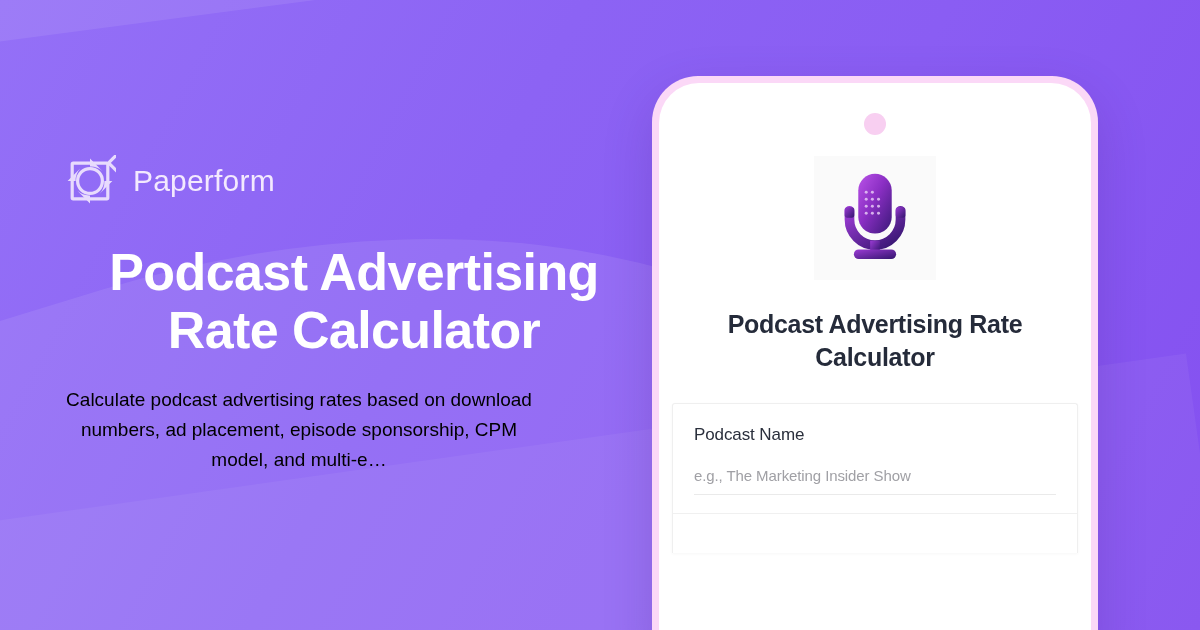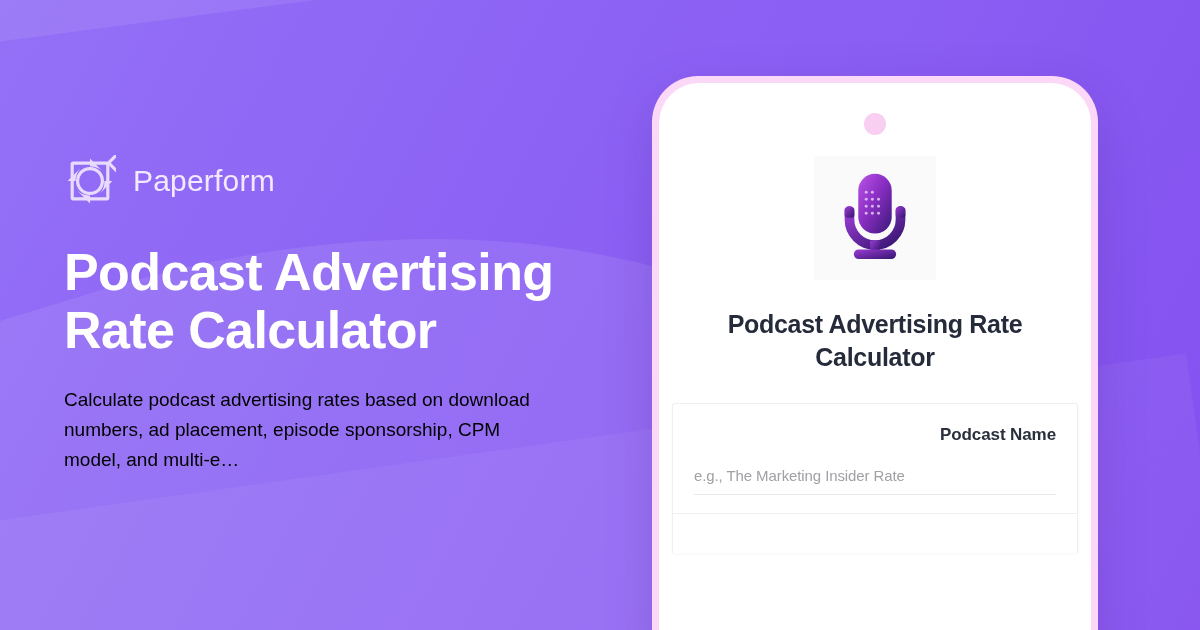--- a/index.html
+++ b/index.html
@@ -42,21 +42,21 @@
     width:120%; height:60%;
     transform:rotate(-8deg);
     transform-origin:left top;
     background:rgba(255,255,255,0.05);
   }
 
   
   .left {
     position:absolute;
     left:64px; top:0; width:580px; height:630px;
-    display:flex; flex-direction:column; justify-content:center;
+    display:flex; flex-direction:column; justify-content:center;text-align:center;
   }
   .brand { display:flex; align-items:center; gap:17px; margin-bottom:36px; }
   .brand-mark { width:52px; height:52px; flex:none; position:relative; }
   .brand-name {
     font-size:30px; font-weight:400; letter-spacing:0.2px;
     color:#F3E9FE;
   }
   .headline {
     font-size:52px; line-height:1.12; font-weight:700;
     color:#FFFFFF; letter-spacing:-0.6px;
@@ -111,23 +111,22 @@
     border-bottom:none;
     border-radius:3px 3px 0 0;
     box-shadow:0 1px 3px rgba(0,0,0,0.035);
   }
   .field {
     padding:21px 21px 0 21px;
     border-bottom:1px solid #F0F0F0;
   }
   .field:last-child { border-bottom:none; }
   .field-label {
-    font-size:17px; color:#2A2F3C; font-weight:700;
+    font-size:17px; color:#2A2F3C; font-weight:400;
     letter-spacing:-0.1px;
-    text-align:right;
   }
   .field-input {
     margin-top:22px;
     padding-bottom:10px;
     border-bottom:1px solid #EAEAEA;
     font-size:15px; color:#A0A0A5;
     letter-spacing:-0.1px;
   }
   .field-spacer { height:18px; }
 </style>
@@ -212,21 +211,21 @@
         </svg>
       </span>
     </div>
 
     <h2 class="screen-title">Podcast Advertising Rate Calculator</h2>
 
     <div class="form-card">
 
       <div class="field">
         <div class="field-label">Podcast Name</div>
-        <div class="field-input">e.g., The Marketing Insider Rate</div>
+        <div class="field-input">e.g., The Marketing Insider Show</div>
         <div class="field-spacer"></div>
       </div>
 
       <div class="field">
         <div class="field-spacer"></div>
       </div>
 
     </div>
   </div>
 </div>

